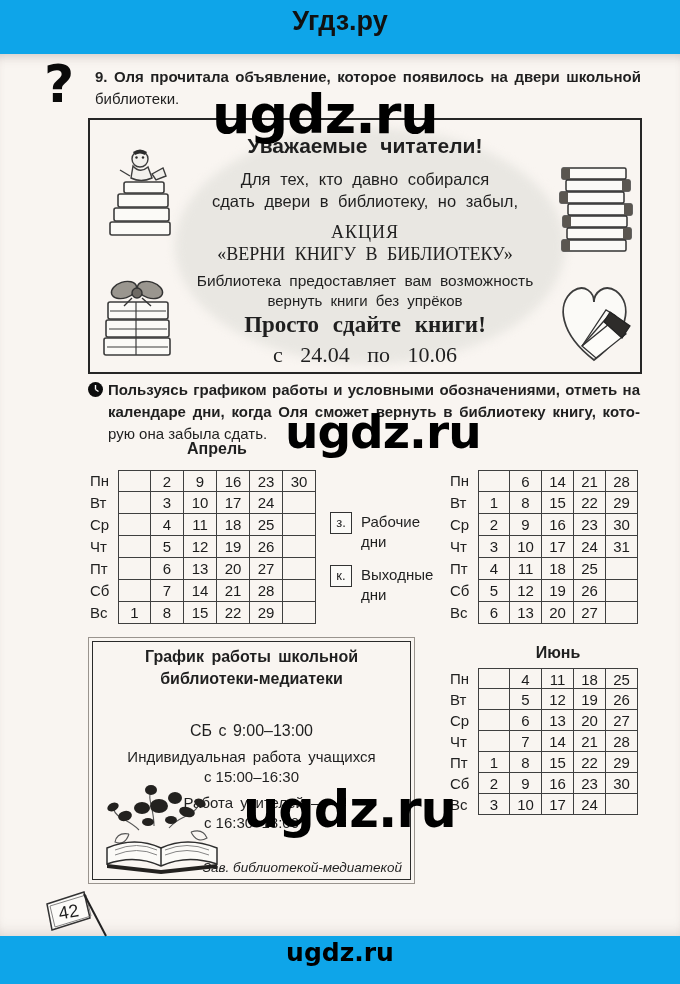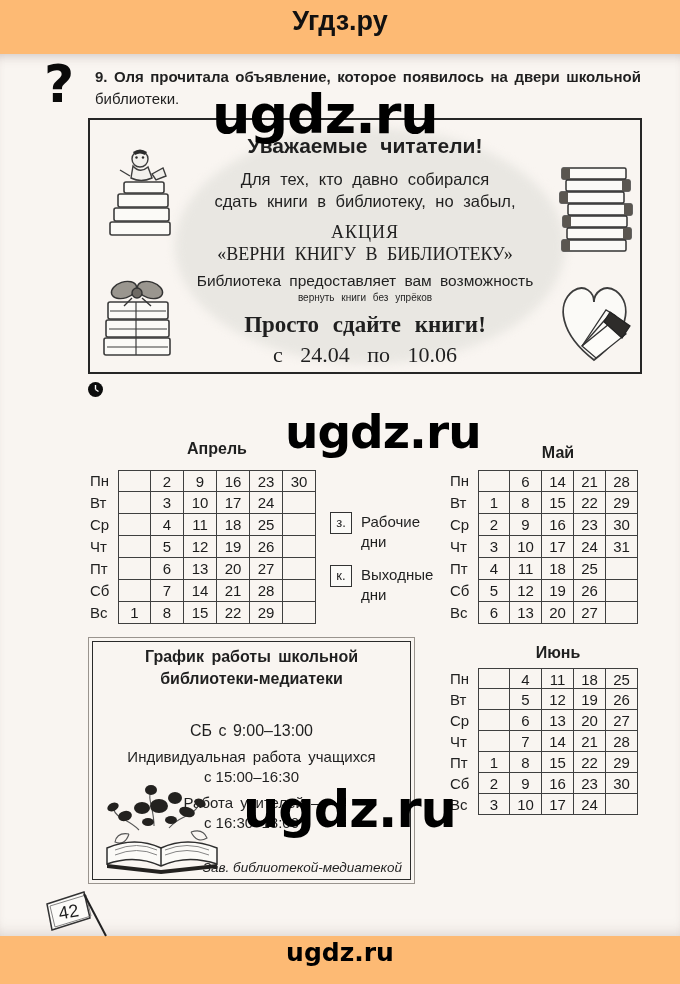--- a/index.html
+++ b/index.html
@@ -1,16 +1,16 @@
 <!DOCTYPE html>
 <html><head>
 <meta charset="utf-8">
 <style>
   html,body{margin:0;padding:0;background:#ffffff;}
-  .canvas{position:relative;width:680px;height:984px;background:#fdba74;overflow:hidden;
+  .canvas{position:relative;width:680px;height:984px;background:#0ea5e9;overflow:hidden;
           font-family:"Liberation Sans",sans-serif;color:#1f1f1f;}
   .site-header{position:absolute;top:6px;left:0;width:680px;text-align:center;
                font-size:27px;font-weight:bold;color:#111;}
   .paper{position:absolute;left:0;top:54px;width:680px;height:882px;background:#f9f5f1;
          box-shadow:inset 0 10px 12px -9px rgba(110,90,90,.35), inset 0 -12px 16px -12px rgba(110,90,90,.28);}
   .qmark{position:absolute;left:44px;top:2px;font-family:"DejaVu Sans",sans-serif;
          font-weight:900;font-size:52px;line-height:56px;color:#0a0a0a;}
   .task9{position:absolute;left:95px;top:12px;width:546px;font-size:15px;line-height:22px;}
   .tline{white-space:pre-wrap;}
   .jfull{text-align:justify;text-align-last:justify;font-weight:bold;}
@@ -26,21 +26,21 @@
            border:2px solid #262626;background:transparent;}
   .ann-ellipse{position:absolute;left:85px;top:8px;width:390px;height:236px;border-radius:50%;
                background:#e9e7e2;filter:blur(5px);}
   .ann-line{position:absolute;left:0;width:100%;text-align:center;z-index:5;}
   .ann-h{top:14px;font-size:21px;font-weight:bold;word-spacing:7px;}
   .ann-b1a{top:50px;font-size:16.5px;word-spacing:5px;}
   .ann-b1b{top:72px;font-size:16.5px;word-spacing:5px;}
   .ann-a1{top:102px;font-family:"Liberation Serif",serif;font-size:18px;letter-spacing:1px;}
   .ann-a2{top:124px;font-family:"Liberation Serif",serif;font-size:18px;word-spacing:5px;}
   .ann-b2a{top:152px;font-size:15.5px;word-spacing:4px;}
-  .ann-b2b{top:172px;font-size:10px;word-spacing:4px;}
+  .ann-b2b{top:172px;font-size:15px;word-spacing:4px;}
   .ann-cta{top:192px;font-family:"Liberation Serif",serif;font-weight:bold;font-size:23px;word-spacing:8px;}
   .ann-dates{top:222px;font-family:"Liberation Serif",serif;font-size:22px;word-spacing:12px;}
   .ann-icon{position:absolute;z-index:6;}
   .icon-boy{left:10px;top:26px;}
   .icon-gift{left:6px;top:146px;}
   .icon-stack{left:466px;top:40px;}
   .icon-heart{left:462px;top:156px;}
   
   .bullet-task{position:absolute;left:108px;top:325px;width:532px;font-size:15px;line-height:21.8px;}
   .bullet-icon{position:absolute;left:88px;top:328px;}
@@ -181,41 +181,45 @@
             <path d="M30 70 L62 44 L74 58 L44 82 Z"></path>
             <path d="M30 70 L58 38 L70 48" fill="none"></path>
             <path d="M30 70 L54 34 L64 40" fill="none"></path>
           </g>
           <path d="M58 36 L78 50 L70 62 L52 46 Z" fill="#2e2c2a" stroke="#222" stroke-width="1.2"></path>
         </svg>
       </span>
 
       <div class="ann-line ann-h">Уважаемые читатели!</div>
       <div class="ann-line ann-b1a">Для тех, кто давно собирался</div>
-      <div class="ann-line ann-b1b">сдать книги в библиотеку, но забыл,</div>
+      <div class="ann-line ann-b1b">сдать двери в библиотеку, но забыл,</div>
       <div class="ann-line ann-a1">АКЦИЯ</div>
       <div class="ann-line ann-a2">«ВЕРНИ КНИГУ В БИБЛИОТЕКУ»</div>
       <div class="ann-line ann-b2a">Библиотека предоставляет вам возможность</div>
       <div class="ann-line ann-b2b">вернуть книги без упрёков</div>
       <div class="ann-line ann-cta">Просто сдайте книги!</div>
       <div class="ann-line ann-dates">с 24.04 по 10.06</div>
     </div>
 
     <span class="bullet-icon">
       <svg width="15" height="15" viewBox="0 0 15 15">
         <circle cx="7.5" cy="7.5" r="7.5" fill="#0c0c0c"></circle>
         <line x1="7.5" y1="7.5" x2="7.5" y2="3" stroke="#fff" stroke-width="1.4"></line>
         <line x1="7.5" y1="7.5" x2="10.5" y2="9.5" stroke="#fff" stroke-width="1.4"></line>
       </svg>
     </span>
+    <div class="bullet-task">
+        <div class="tline jfull">Пользуясь графиком работы и условными обозначениями, отметь на</div>
+        <div class="tline jfull">календаре дни, когда Оля сможет вернуть в библиотеку книгу, кото-</div>
+        <div class="tline">рую она забыла сдать.</div>
+      </div>
 
     <div class="wm wm2">ugdz.ru</div>
 
     <div class="month-title mt-april">Апрель</div>
-    <div class="month-title mt-may">Май</div>
     <div class="month-title mt-june">Июнь</div>
 
     <div class="cal cal-april">
         <div class="cal-row">
           <span class="cal-day">Пн</span>
           <span class="cal-cell"></span>
           <span class="cal-cell">2</span>
           <span class="cal-cell">9</span>
           <span class="cal-cell">16</span>
           <span class="cal-cell">23</span>

